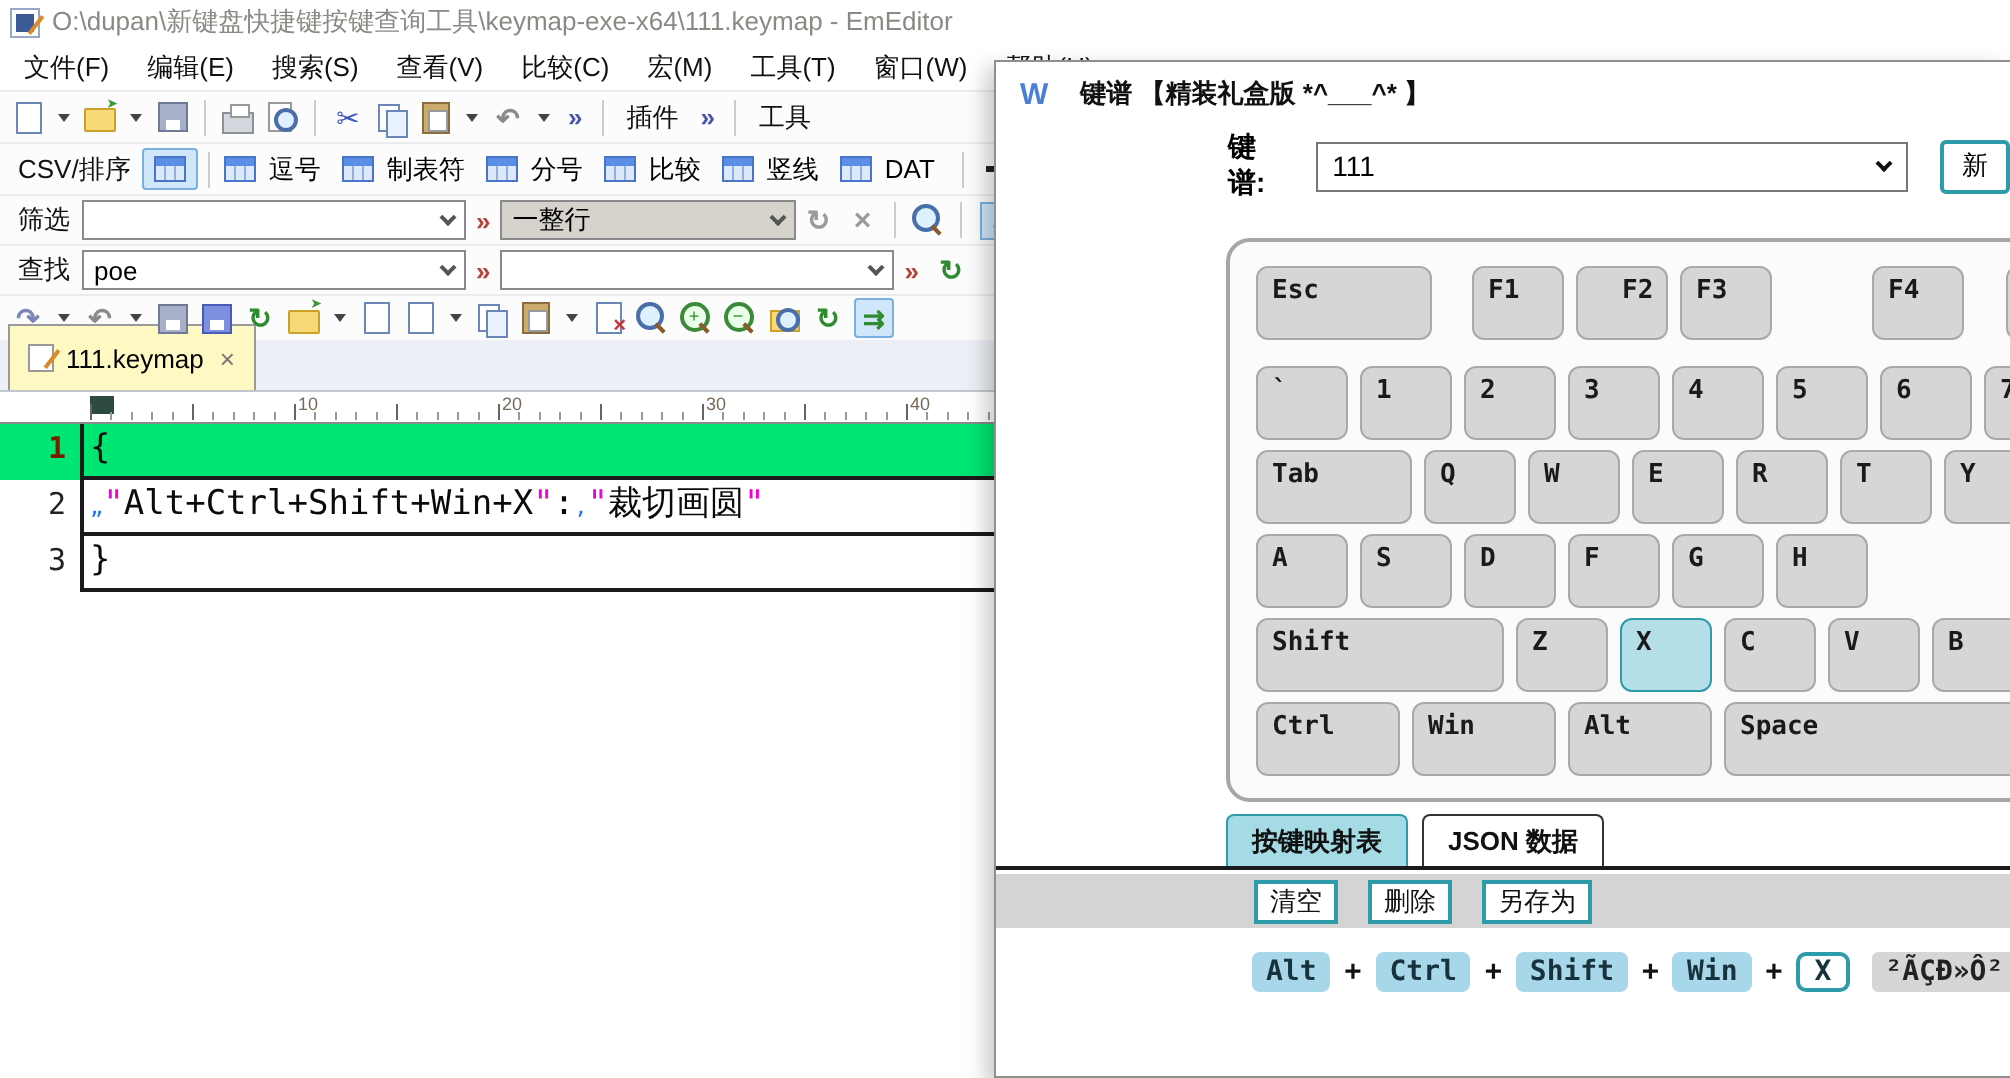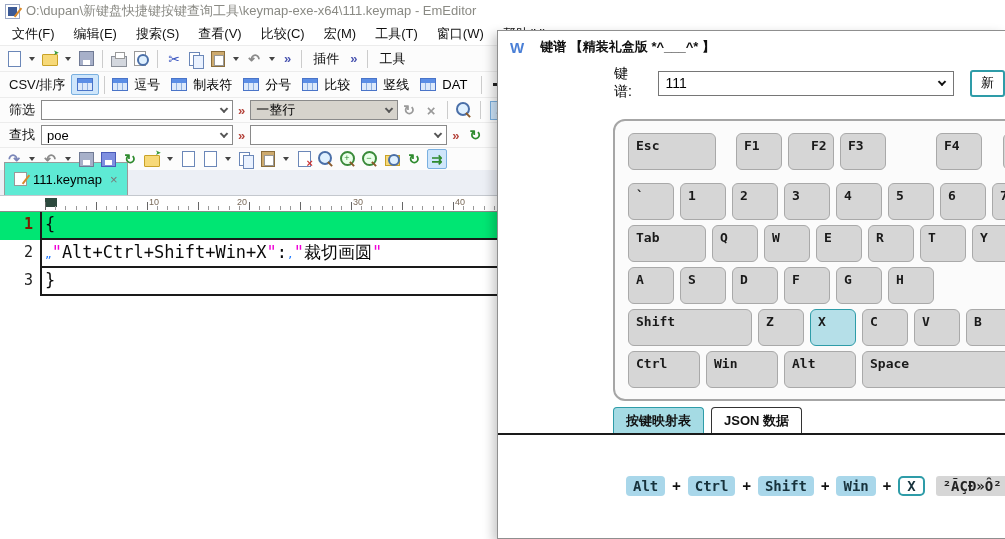--- a/index.html
+++ b/index.html
@@ -66,21 +66,21 @@
   .tbl-btn{padding:3px;border:1px solid transparent;display:inline-flex}
   .tbl-btn.selected{border:1px solid #7ab0e0;background:#cfe6fb;border-radius:2px}
   .csv-item{display:inline-flex;align-items:center;gap:4px;margin-right:9px}
   .combo{height:20px;border:1px solid #8a8a8a;background:#fff;display:flex;align-items:center;position:relative;padding:0 18px 0 5px;font-size:13px;flex:none}
   .combo.gray{background:#d6d3cc}
   .cv{position:absolute;right:5px;top:50%;width:6px;height:6px;border-right:2px solid #555;border-bottom:2px solid #555;transform:translateY(-70%) rotate(45deg)}
   .regex-btn{border:1px solid #7ab0e0;background:#cfe6fb;font-size:11px;padding:2px 3px;font-family:"DejaVu Sans Mono",monospace;color:#123;margin-left:4px;flex:none}
   .nl-btn{font-family:"DejaVu Sans Mono",monospace;font-size:11px;color:#333;margin-left:6px;flex:none}
   
   .tabbar{height:26px;background:#eceff5;display:flex;align-items:flex-end;padding-left:4px;border-bottom:1px solid #c4c8ce}
-  .tab{height:25px;display:flex;align-items:center;gap:6px;background:#5eead4;border:1px solid #9a9a9a;border-bottom:none;padding:16px 9px;font-size:13px}
+  .tab{height:25px;display:flex;align-items:center;gap:6px;background:#fef9c3;border:1px solid #9a9a9a;border-bottom:none;padding:16px 9px;font-size:13px}
   .tab-doc{width:13px;height:14px;background:#fff;border:1px solid #999;position:relative;flex:none}
   .tab-doc::after{content:'';position:absolute;right:-1px;bottom:0;width:2px;height:11px;background:#d98a2b;transform:rotate(38deg)}
   .tab-close{color:#777;font-size:13px;margin-left:2px}
   
   .ruler{height:16px;position:relative;background:#fff;border-bottom:1px solid #8a8a8a}
   .t-minor{position:absolute;left:45px;right:0;bottom:1px;height:4px;background:repeating-linear-gradient(90deg,#999 0 1px,transparent 1px 10.2px)}
   .t-major{position:absolute;left:45px;right:0;bottom:1px;height:8px;background:repeating-linear-gradient(90deg,#666 0 1px,transparent 1px 51px)}
   .ruler-num{position:absolute;top:1px;font-size:9px;color:#7a6a5a}
   .ruler-marker{position:absolute;left:45px;top:2px;width:12px;height:9px;background:#2d4a3e}
   
@@ -93,21 +93,21 @@
   .c-text{color:#0a0a0a}
   .c-quote{color:#ef00d7}
   .c-ctrl{color:#1e78ff;font-size:11px}
   
   .keymap{position:absolute;left:497px;top:30px;right:0;bottom:0;background:#fff;border:1px solid #8f8f8f;border-right:none;
     box-shadow:-4px 4px 10px rgba(0,0,0,.22);overflow:hidden}
   .km-title{height:32px;display:flex;align-items:center;gap:16px;padding-left:12px;font-size:13px;font-weight:600;color:#111}
   .w-logo{color:#4a7fd6;font-weight:900;font-size:15px}
   .w-logo::before{content:'W'}
   .km-row{height:40px;display:flex;align-items:center;padding-left:116px}
-  .km-label{font-weight:normal;font-size:14px;margin-right:14px}
+  .km-label{font-weight:bold;font-size:14px;margin-right:14px}
   .km-select{width:318px;height:25px;border:1px solid #767676;display:flex;align-items:center;padding:0 22px 0 7px;font-size:14px;position:relative;background:#fff}
   .km-select .cv{border-color:#111;right:8px}
   .km-new-btn{height:27px;border:2px solid #2e9ca8;background:#fff;font-size:13px;display:flex;align-items:center;padding:0 9px;border-radius:3px;margin-left:16px;white-space:nowrap}
   .kb-panel{position:absolute;left:115px;top:88px;width:980px;height:282px;border:2px solid #a6a6a6;border-radius:12px;background:#fbfbfb;padding:12px 0 0 13px}
   .kb-row{display:flex;gap:6px;margin-bottom:5px}
   .kb-key{height:37px;background:#d6d6d6;border:1px solid #a9a9a9;border-radius:6px;font-family:"DejaVu Sans Mono",monospace;
     font-weight:bold;font-size:13px;padding:4px 0 0 7px;color:#1a1a1a;flex:none}
   .kb-key.hl{background:#b5dfe8;border-color:#2e9ca8}
   .km-tabs{position:absolute;left:0;right:0;top:375px;height:29px;display:flex;align-items:flex-end;padding-left:115px;gap:7px;border-bottom:2px solid #1a1a1a}
   .km-tab{height:26px;display:flex;align-items:center;padding:0 12px;font-size:13px;font-weight:bold;border:1px solid #333;border-bottom:none;border-radius:4px 4px 0 0;background:#fff;color:#111}
@@ -268,21 +268,21 @@
       <span class="tab-doc"></span>
       <span>111.keymap</span>
       <span class="tab-close">×</span>
     </div>
   </div>
 
   <div class="ruler">
     <span class="ruler-marker"></span>
     <span class="t-minor"></span>
     <span class="t-major"></span>
-    <span><span class="ruler-num" style="left: 149px;">10</span><span class="ruler-num" style="left: 237px;">20</span><span class="ruler-num" style="left: 353px;">30</span><span class="ruler-num" style="left: 455px;">40</span></span>
+    <span><span class="ruler-num" style="left: 149px;">10</span><span class="ruler-num" style="left: 251px;">20</span><span class="ruler-num" style="left: 353px;">30</span><span class="ruler-num" style="left: 455px;">40</span></span>
   </div>
 
   <div class="editor">
       <div class="eline hl">
         <span class="lnum">1</span>
         <span class="ltext"><span class="c-text">{</span></span>
       </div>
       <div class="eline">
         <span class="lnum">2</span>
         <span class="ltext"><span class="c-ctrl">„</span><span class="c-quote">"</span><span class="c-text">Alt+Ctrl+Shift+Win+X</span><span class="c-quote">"</span><span class="c-text">:</span><span class="c-ctrl">,</span><span class="c-quote">"</span><span class="c-text">裁切画圆</span><span class="c-quote">"</span></span>
@@ -356,20 +356,25 @@
         <span class="kb-key" style="width: 72px;">Ctrl</span>
         <span class="kb-key" style="width: 72px;">Win</span>
         <span class="kb-key" style="width: 72px;">Alt</span>
         <span class="kb-key" style="width: 210px;">Space</span>
       </div>
     </div>
 
   <div class="km-tabs">
       <span class="km-tab active">按键映射表</span>
       <span class="km-tab">JSON 数据</span>
+    </div>
+  <div class="km-strip">
+      <span class="km-btn">清空</span>
+      <span class="km-btn">删除</span>
+      <span class="km-btn">另存为</span>
     </div>
   <div class="km-content">
       <span class="chip">Alt</span>
       <span class="plus">+</span>
       <span class="chip">Ctrl</span>
       <span class="plus">+</span>
       <span class="chip">Shift</span>
       <span class="plus">+</span>
       <span class="chip">Win</span>
       <span class="plus">+</span>

